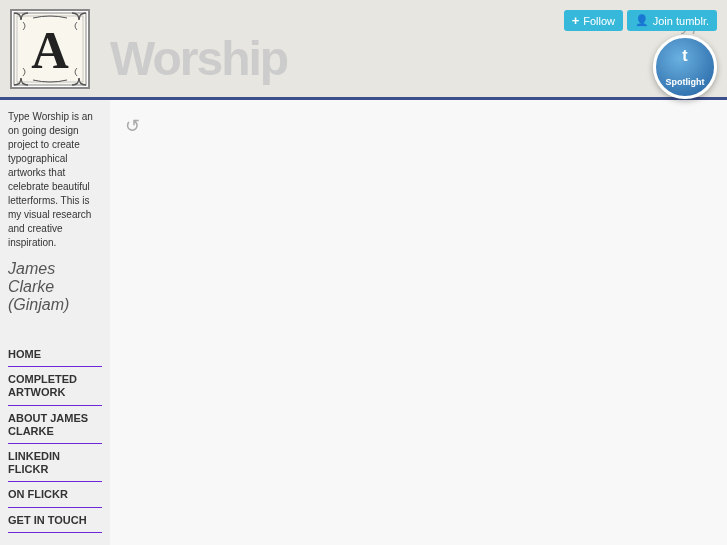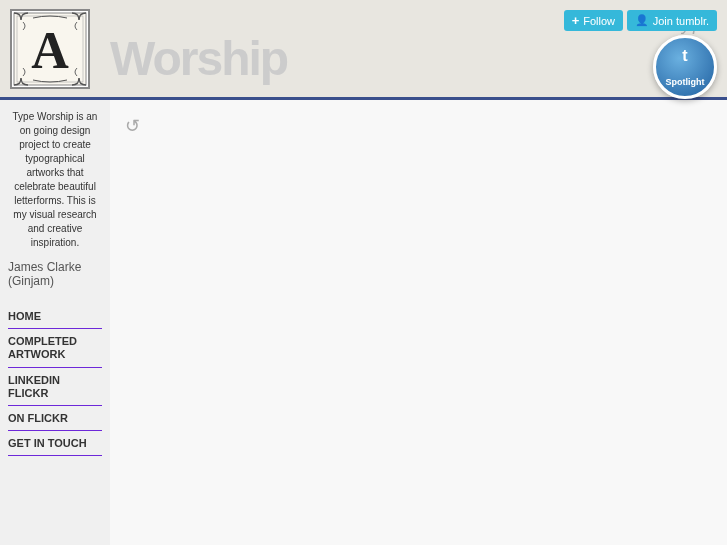--- a/index.html
+++ b/index.html
@@ -127,27 +127,27 @@
       background: #f0f0f0;
       padding: 10px 8px;
       flex-shrink: 0;
     }
 
     #site-description {
       font-size: 10px;
       color: #333;
       line-height: 1.4;
       margin-bottom: 10px;
-      text-align: center;
     }
 
     #author-name {
-      font-size: 12px;
+      font-size: 16px;
       color: #555;
-      margin-bottom: 16px;
+      font-style: italic;
+      margin-bottom: 28px;
     }
 
     .nav-item {
       display: block;
       color: #333;
       font-size: 11px;
       font-weight: bold;
       text-decoration: none;
       padding: 6px 0 5px 0;
       border-bottom: 1px solid #6d28d9;
@@ -223,20 +223,21 @@
 <div id="content-area">
 
   <nav id="sidebar">
     <p id="site-description">Type Worship is an on going design project to create typographical artworks that celebrate beautiful letterforms. This is my visual research and creative inspiration.</p>
     <p id="author-name">James Clarke (Ginjam)</p>
 
     <div id="nav-menu">
 
     <a class="nav-item" href="#">HOME</a>
         <a class="nav-item" href="#">COMPLETED ARTWORK</a>
+        <a class="nav-item" href="#">ABOUT JAMES CLARKE</a>
         <a class="nav-item" href="#">LINKEDIN FLICKR</a>
         <a class="nav-item" href="#">ON FLICKR</a>
         <a class="nav-item" href="#">GET IN TOUCH</a>
       </div>
 
   </nav>
 
   <main id="main-content">
     <div id="loading-spinner">↺</div>
   </main>

